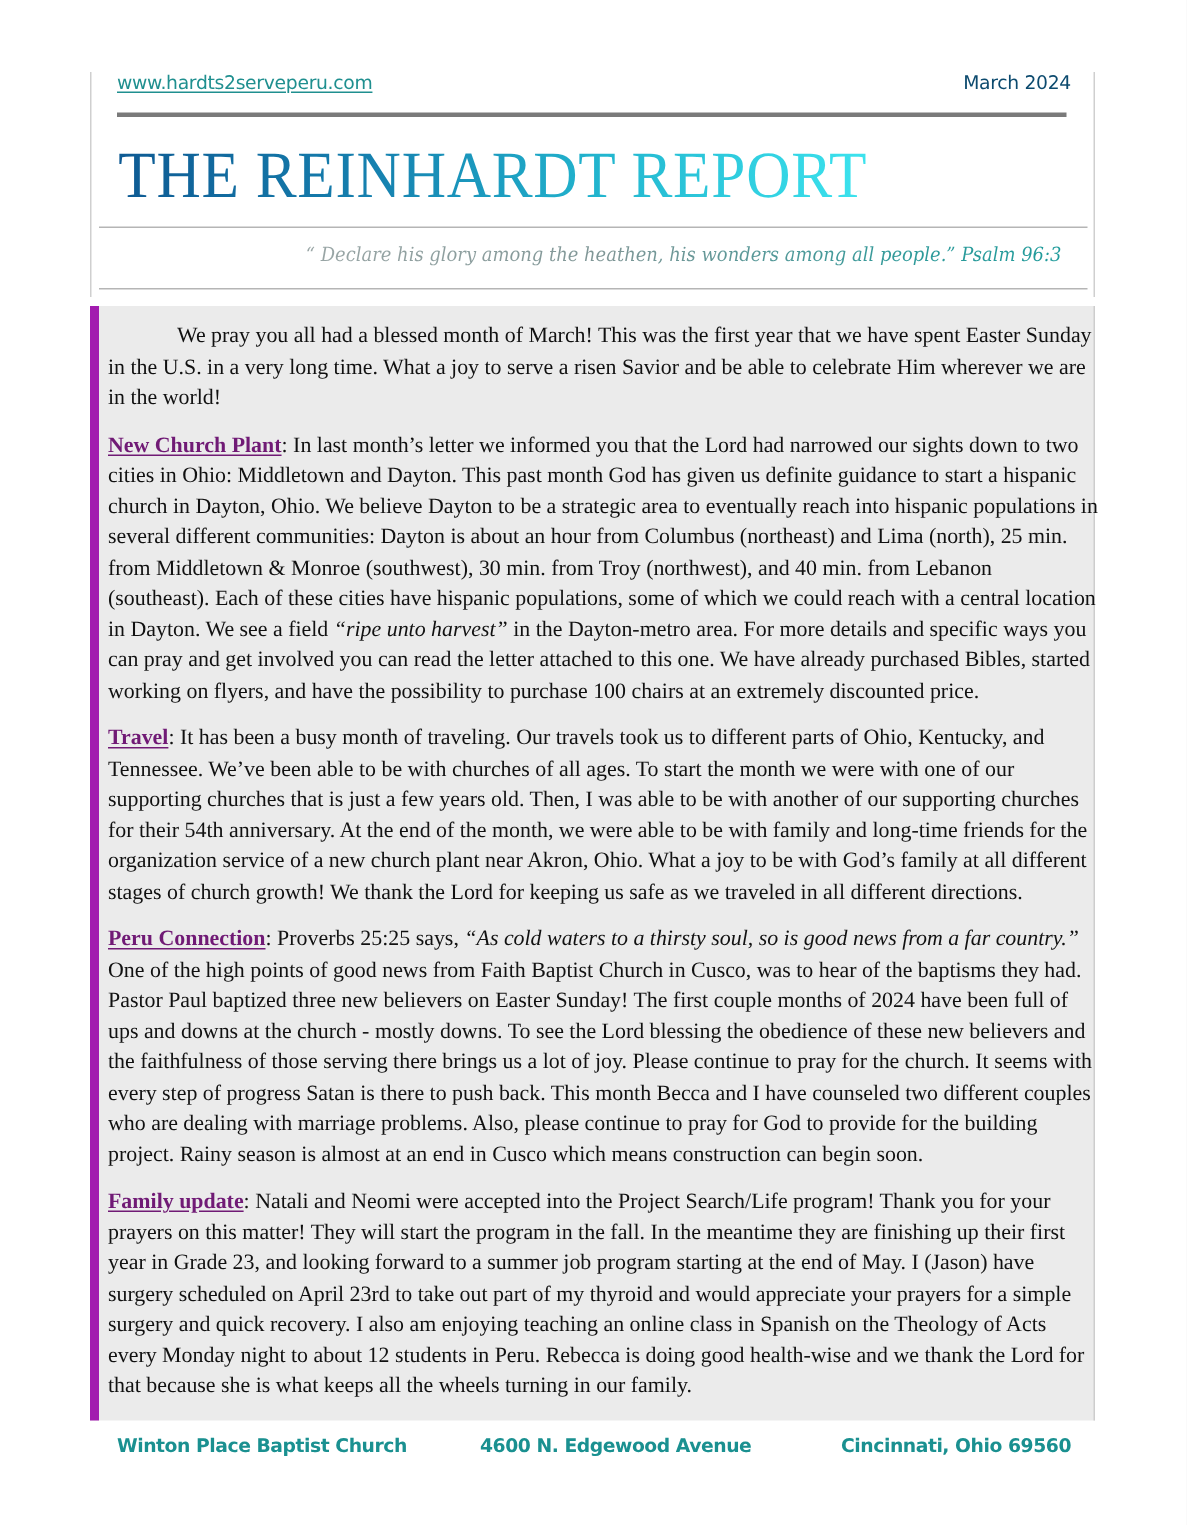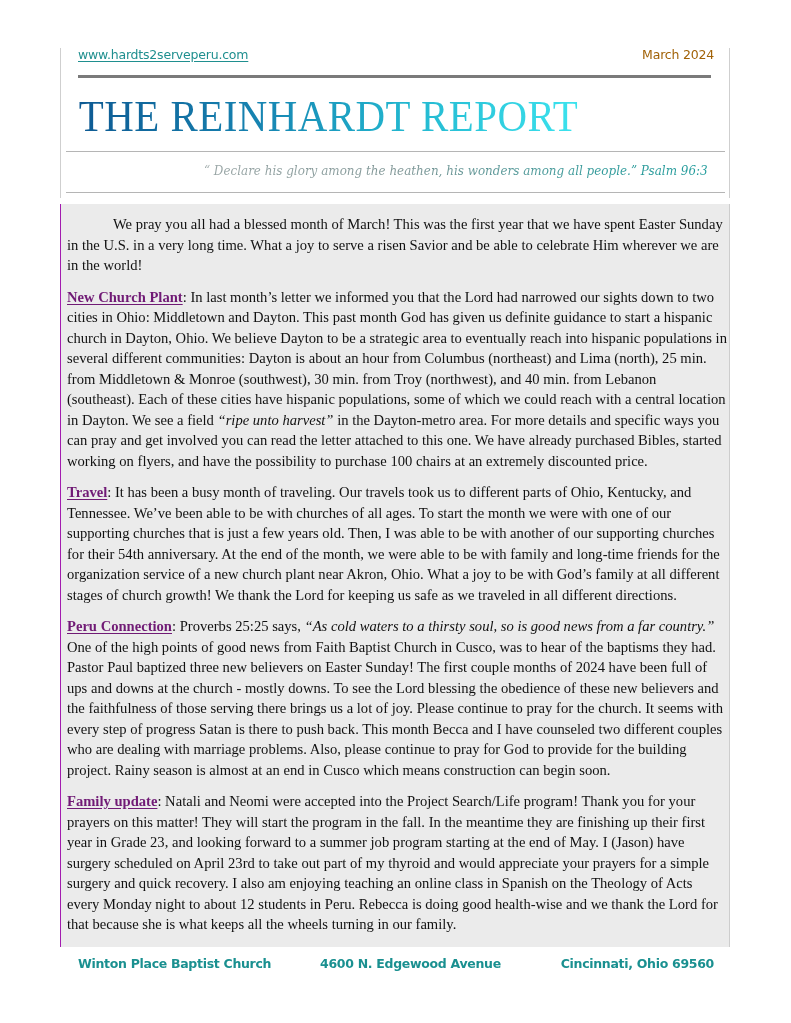--- a/index.html
+++ b/index.html
@@ -47,21 +47,21 @@
       position: absolute;
       left: 0; top: 0;
       color: #1f8f8f;
       text-decoration: underline;
       text-underline-offset: 2px;
       letter-spacing: -0.2px;
     }
     .issue-date {
       position: absolute;
       right: 0; top: 0;
-      color: #a16207;
+      color: #0c4a6e;
       letter-spacing: -0.2px;
     }
     .top-rule {
       position: absolute;
       left: 78px; top: 75px;
       width: 633px;
       height: 3px;
       background: #7a7a7a;
     }
     .masthead {
@@ -113,21 +113,21 @@
       left: 66px; top: 192px;
       width: 659px; height: 1px;
       background: #b5b5b5;
     }
     .content-panel {
       position: absolute;
       left: 60px; top: 204px;
       width: 670px;
       height: 743px;
       background: #ebebeb;
-      border-left: 1px solid #a21caf;
+      border-left: 6px solid #a21caf;
       border-right: 1px solid #cdcdcd;
       box-sizing: border-box;
     }
     .body-text {
       position: absolute;
       left: 6px; top: 10px;
       width: 660px;
       font-family: "Liberation Serif", serif;
       font-size: 14.6px;
       line-height: 20.5px;

